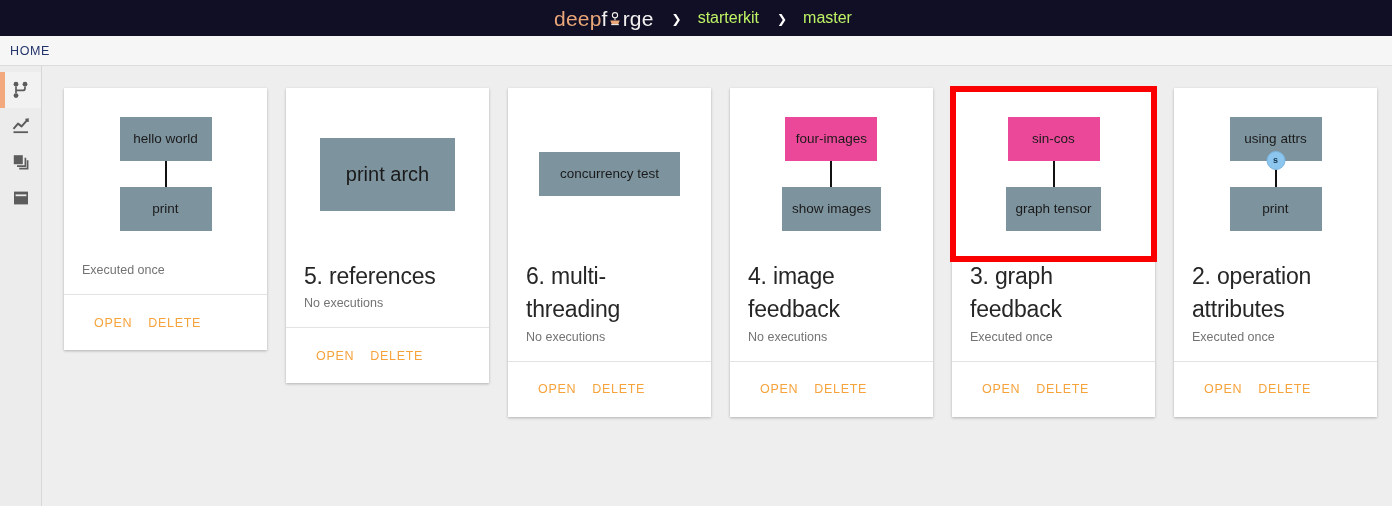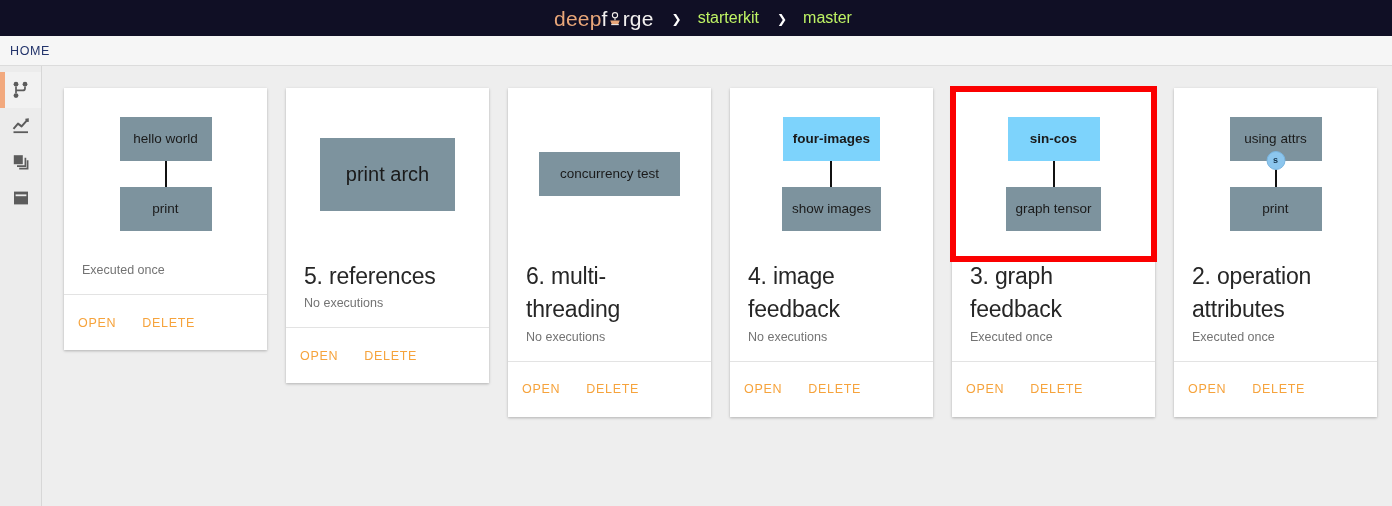--- a/index.html
+++ b/index.html
@@ -176,21 +176,21 @@
     display: flex;
     align-items: center;
     justify-content: center;
     font-size: 13.5px;
     color: #1a1a1a;
     padding: 0 10px;
     white-space: nowrap;
     line-height: 1;
   }
   .node.op   { background: #7d939e; }
-  .node.data { background: #7dd3fc; font-weight: bold; }
+  .node.data { background: #ec4899; }
 
   .node.big {
     min-width: 135px;
     height: 73px;
     font-size: 20px;
   }
   .node.wide { min-width: 141px; }
 
   .connector {
     width: 2px;
@@ -236,22 +236,22 @@
     color: #737373;
     margin-top: 3px;
     line-height: 1.2;
   }
 
   .actions {
     border-top: 1px solid #e3e3e3;
     height: 56px;
     display: flex;
     align-items: center;
-    padding-left: 14px;
-    gap: 26px;
+    padding-left: 30px;
+    gap: 16px;
   }
 
   .action {
     font-size: 12.5px;
     color: #f6a33c;
     letter-spacing: 0.7px;
     cursor: pointer;
     user-select: none;
   }
 </style>

